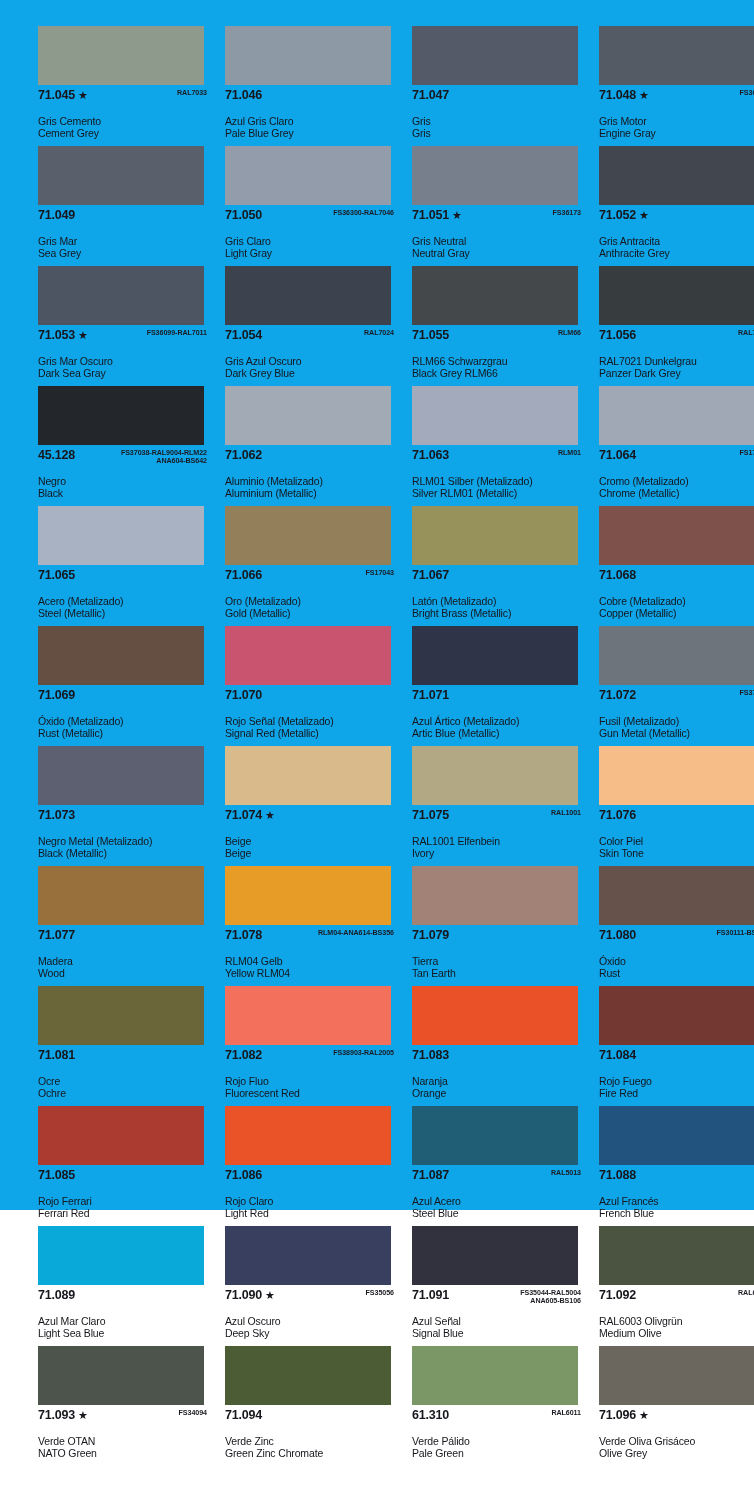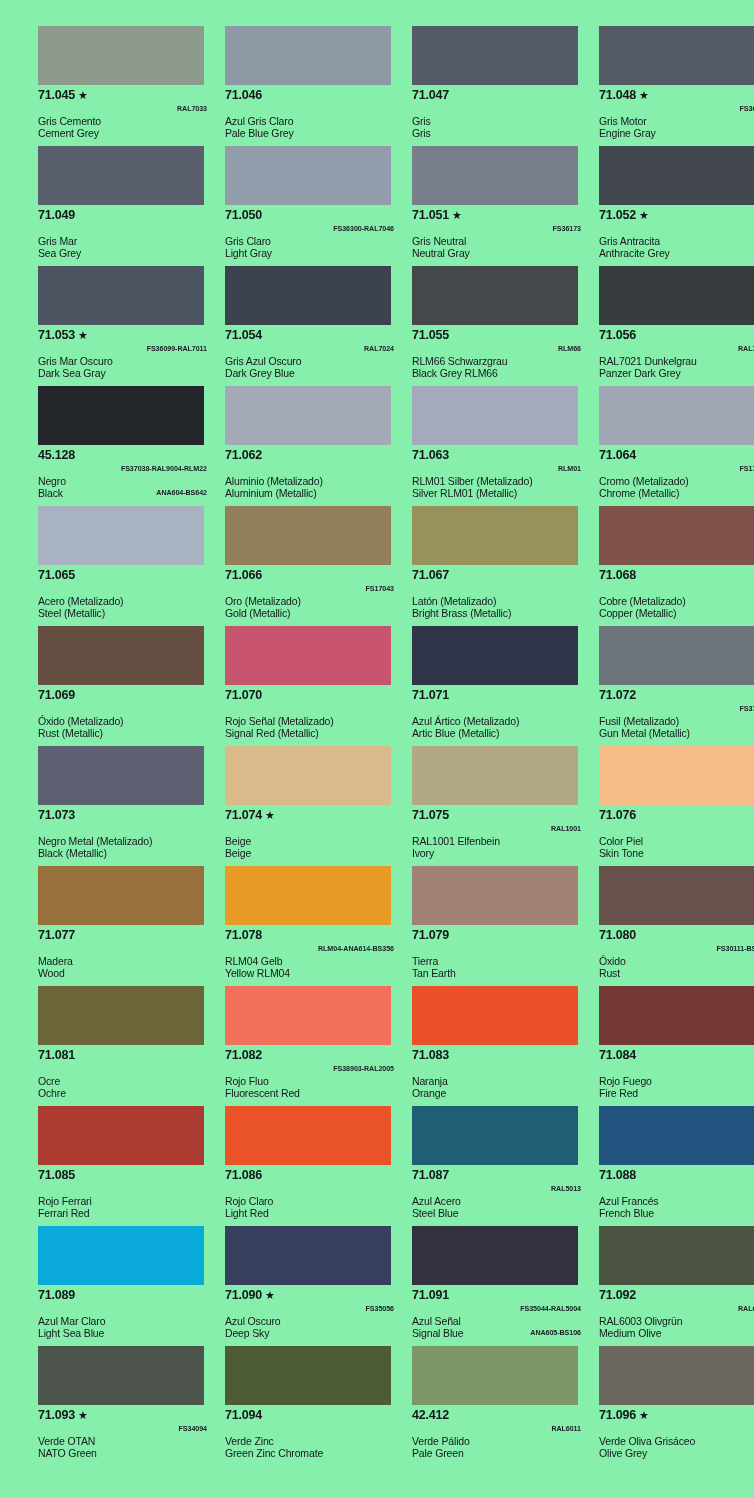--- a/index.html
+++ b/index.html
@@ -9,22 +9,22 @@
   }
   body {
     width: 754px;
     height: 1498px;
     font-family: "Liberation Sans", sans-serif;
     overflow: hidden;
   }
   #chart {
     position: relative;
     width: 754px;
-    height: 1498px;
-    background: #86efac;
+    height: 1210px;
+    background: #0ea5e9;
   }
   .swatch-grid {
     position: absolute;
     left: 0;
     top: 0;
     width: 754px;
     display: grid;
     grid-template-columns: repeat(4, 173px);
     column-gap: 14px;
     row-gap: 0px;
@@ -75,21 +75,21 @@
     right: 4px;
     top: 0;
     text-align: right;
     font-size: 7.1px;
     font-weight: bold;
     color: #1b1b22;
     line-height: 8.4px;
     letter-spacing: -0.05px;
     white-space: nowrap;
   }
-  .ref-codes div { display: block; margin-top: 16px; }
+  .ref-codes div { display: block; }
   .name-es, .name-en {
     font-size: 10.5px;
     color: #16161c;
     line-height: 12.2px;
     white-space: nowrap;
     letter-spacing: -0.15px;
   }
   .name-es { margin-top: 12px; }
 </style>
 </head>
@@ -630,21 +630,21 @@
             <span class="paint-code">71.094</span>
           </div>
           <div class="name-es">Verde Zinc</div>
           <div class="name-en">Green Zinc Chromate</div>
         </div>
       </div>
       <div class="paint-cell">
         <div class="paint-chip" style="background: rgb(123, 151, 102);"></div>
         <div class="paint-meta">
           <div class="meta-topline">
-            <span class="paint-code">42.412</span>
+            <span class="paint-code">61.310</span>
             <div class="ref-codes">
               <div>RAL6011</div>
             </div>
           </div>
           <div class="name-es">Verde Pálido</div>
           <div class="name-en">Pale Green</div>
         </div>
       </div>
       <div class="paint-cell">
         <div class="paint-chip" style="background: rgb(107, 103, 95);"></div>

